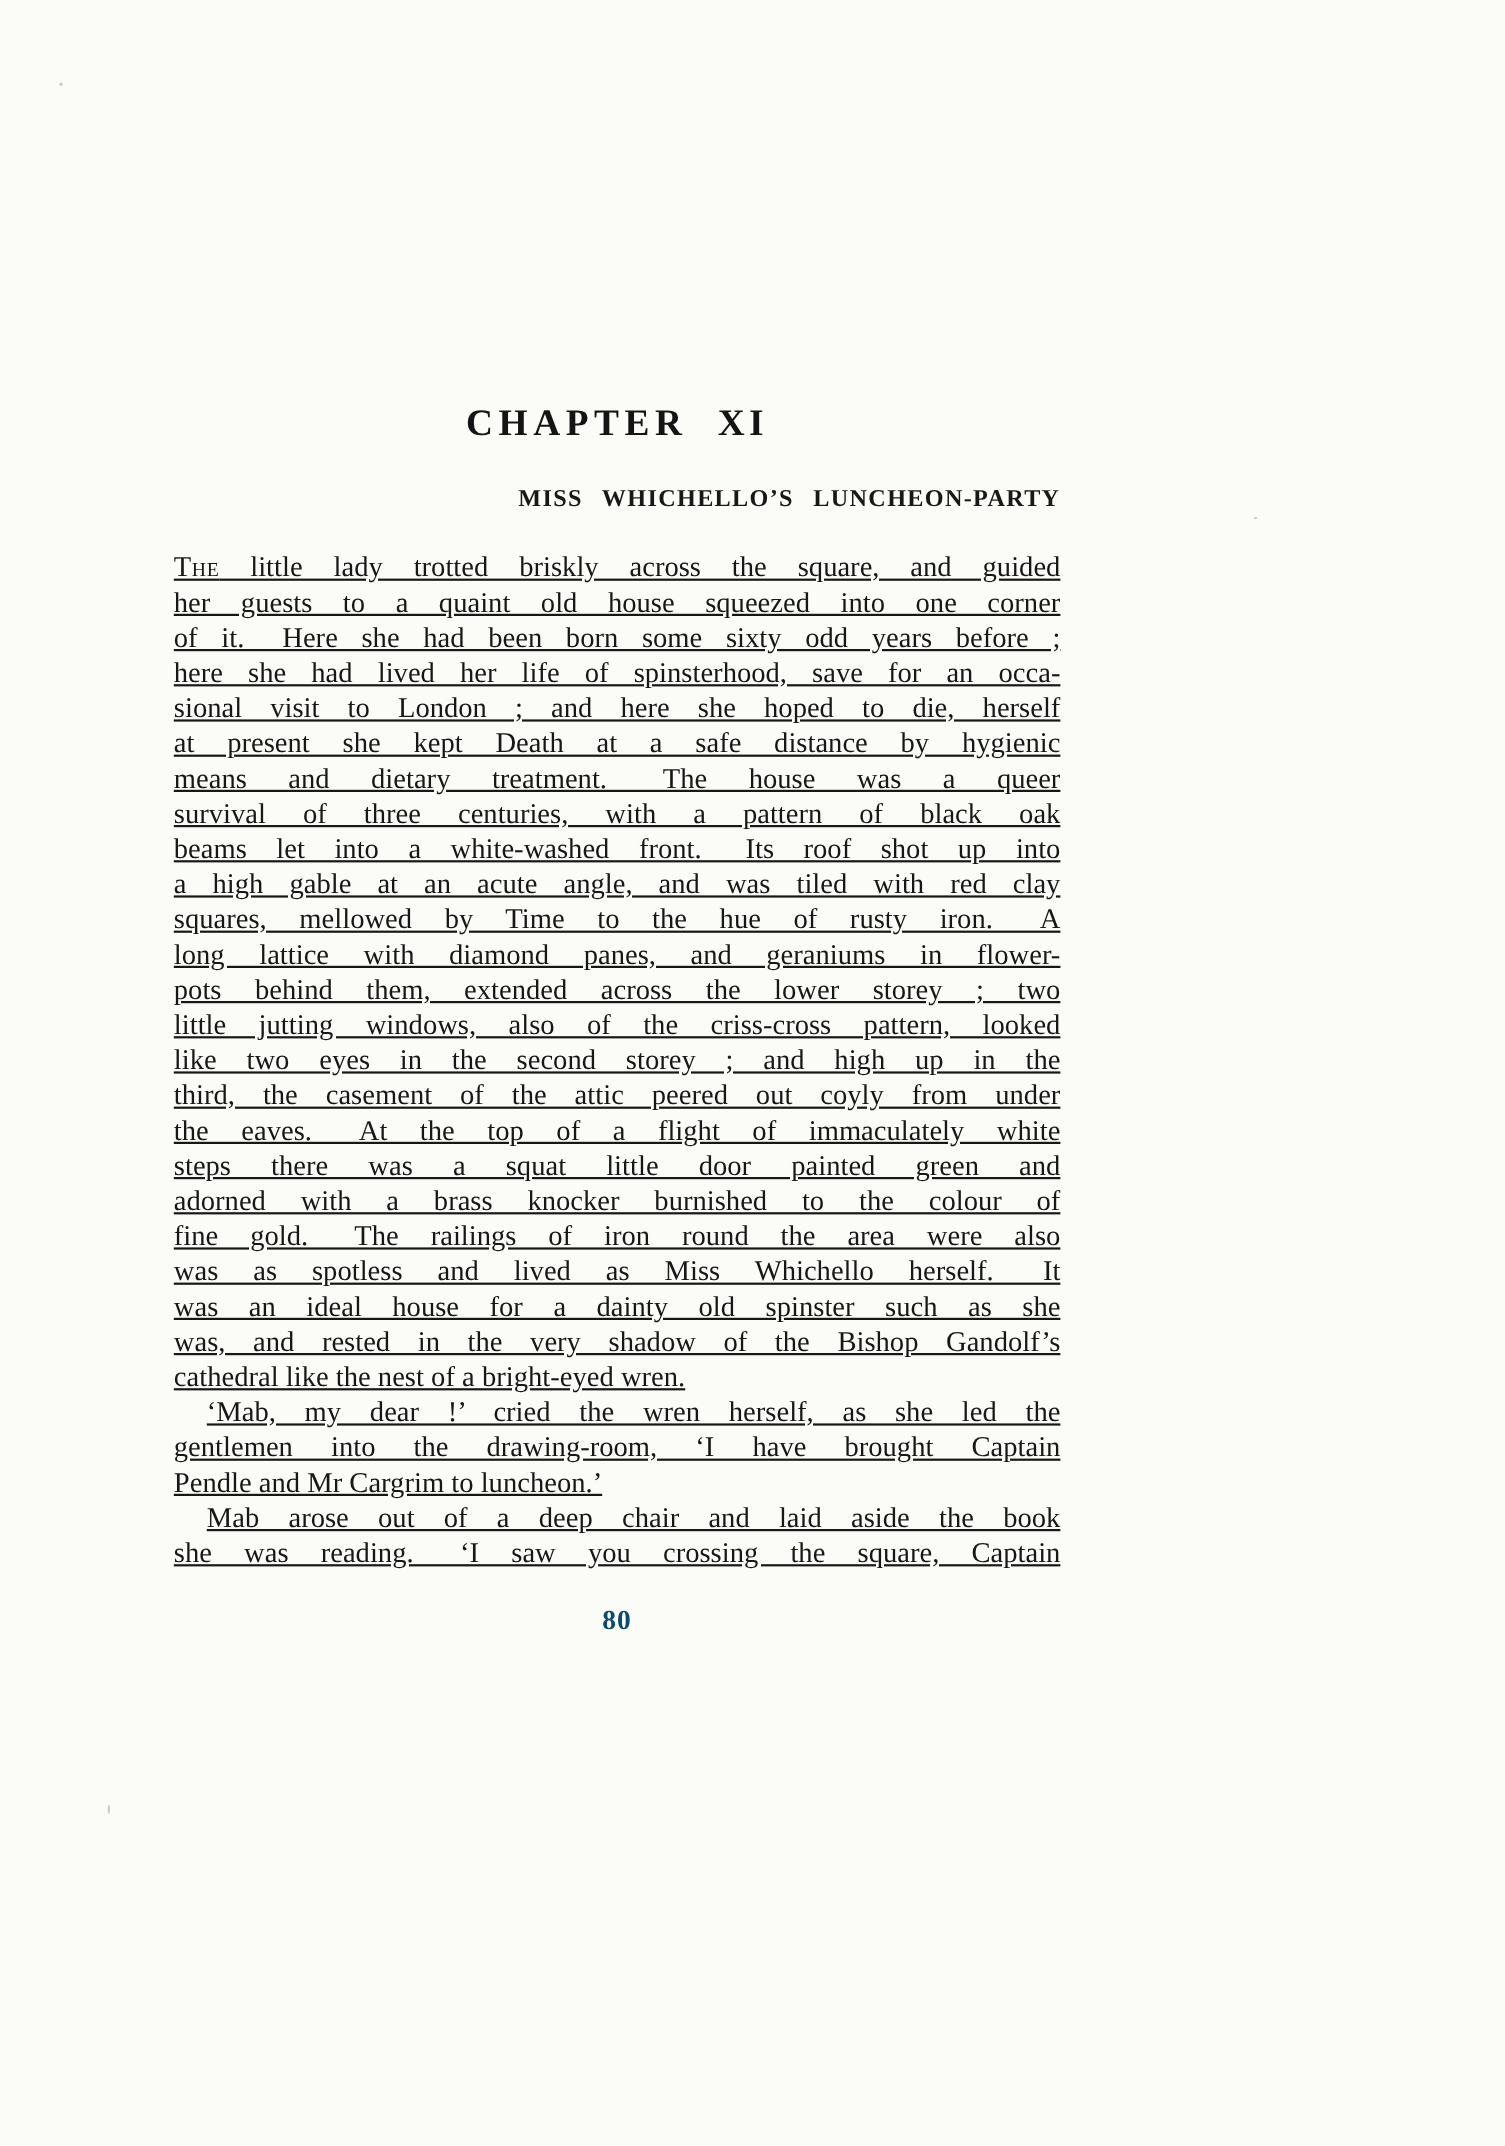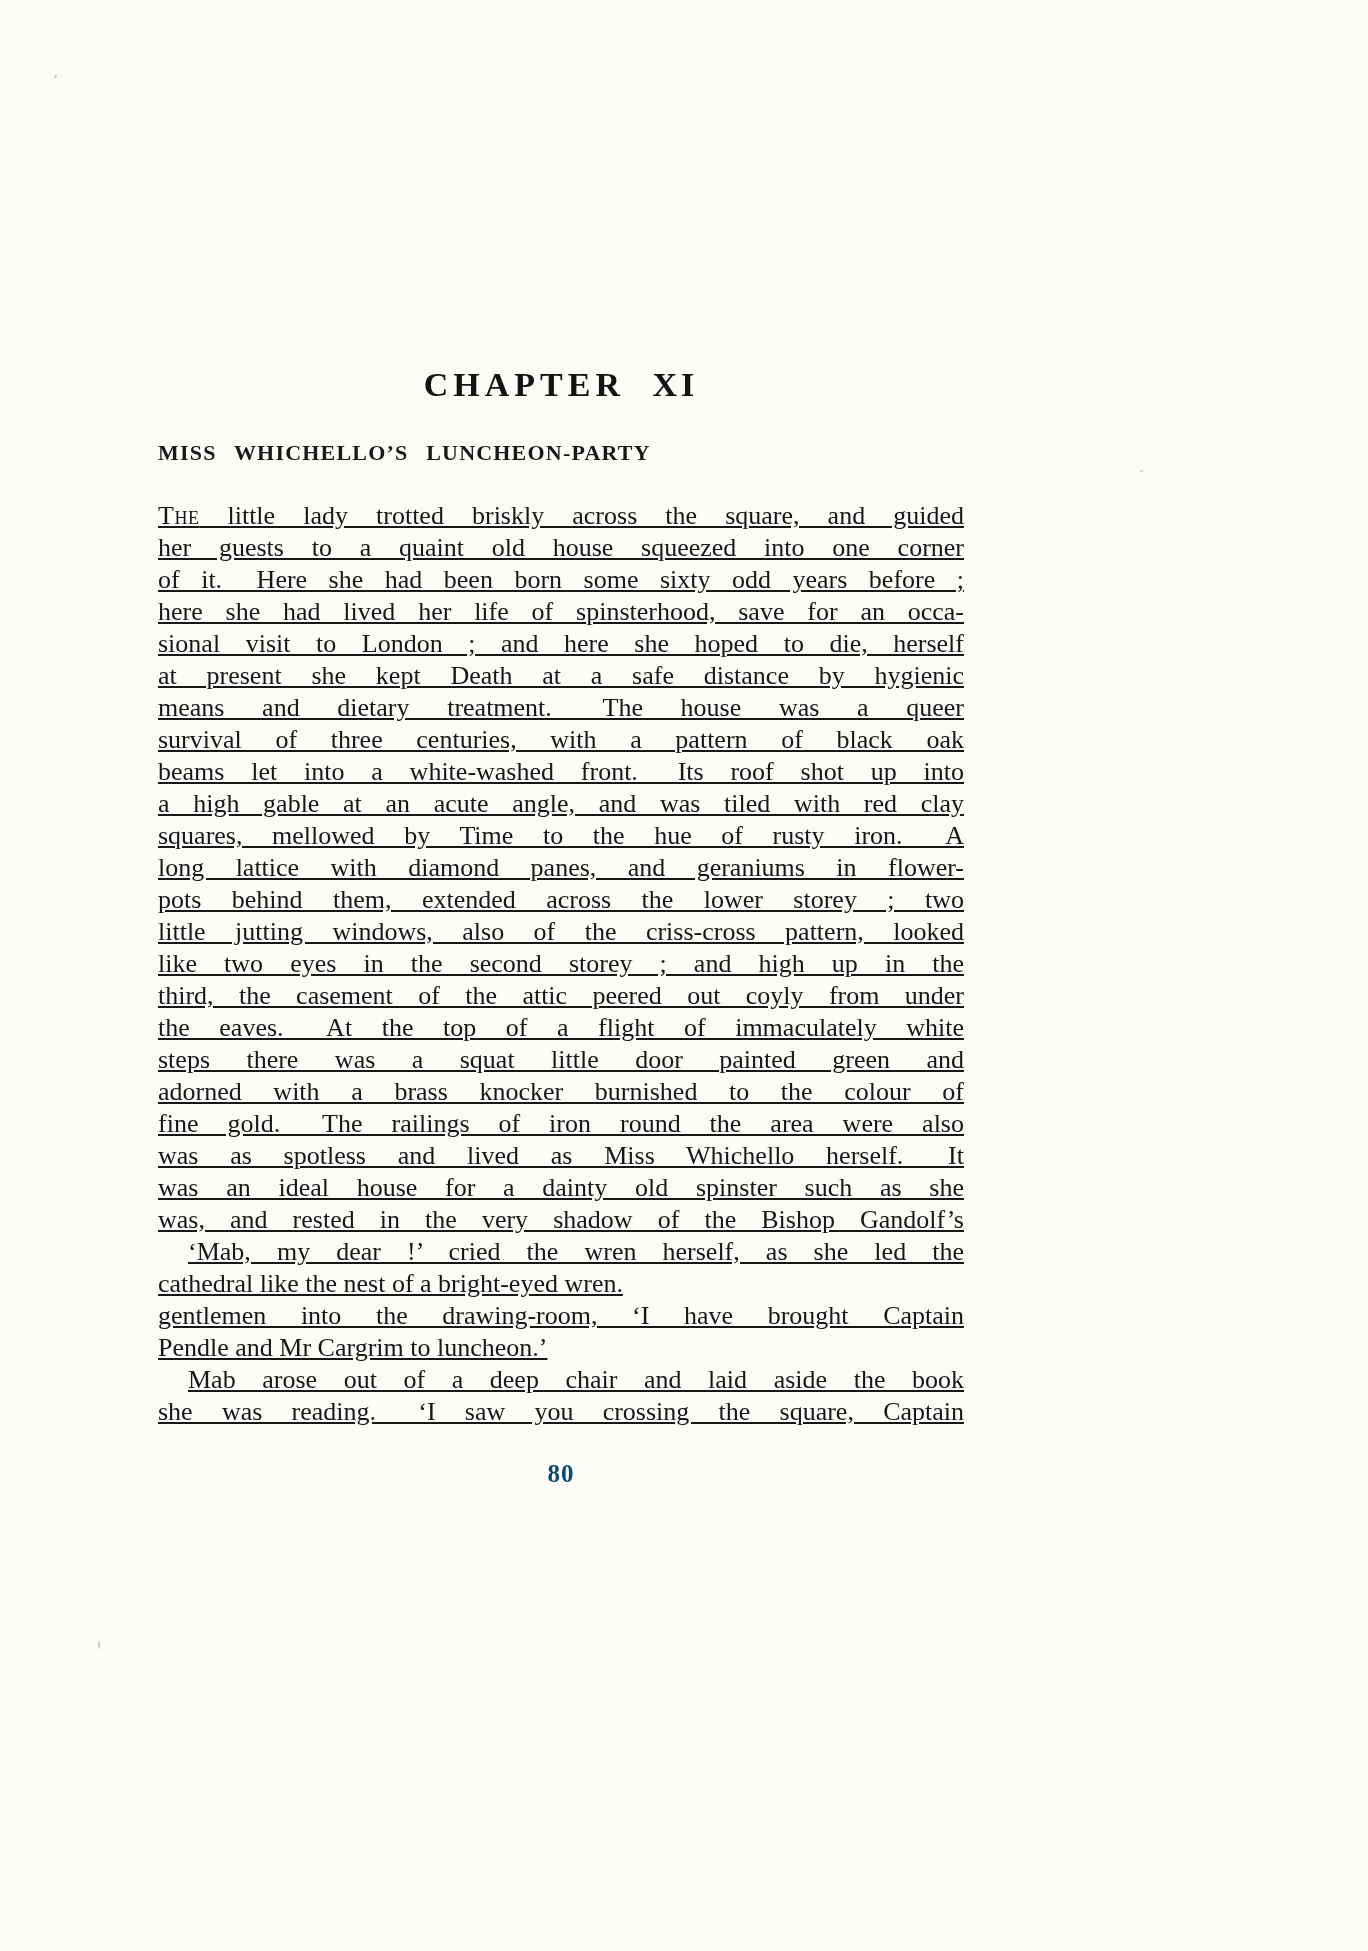--- a/index.html
+++ b/index.html
@@ -32,21 +32,21 @@
     word-spacing: 14px;
     color: #141414;
     margin: 0 0 36px 0;
     white-space: nowrap;
   }
   .chapter-title .chapter-number {
     font-weight: 900;
     letter-spacing: 4px;
   }
   .chapter-subtitle {
-    text-align: left;
+    text-align: right;
     font-weight: 700;
     font-size: 22px;
     letter-spacing: 1.2px;
     word-spacing: 11px;
     color: #181818;
     margin: 0 0 34px 0;
     white-space: nowrap;
   }
   .body-text {
     font-size: 26px;
@@ -113,22 +113,22 @@
         <div class="line">little jutting windows, also of the criss-cross pattern, looked</div>
         <div class="line">like two eyes in the second storey ; and high up in the</div>
         <div class="line">third, the casement of the attic peered out coyly from under</div>
         <div class="line">the eaves.  At the top of a flight of immaculately white</div>
         <div class="line">steps there was a squat little door painted green and</div>
         <div class="line">adorned with a brass knocker burnished to the colour of</div>
         <div class="line">fine gold.  The railings of iron round the area were also</div>
         <div class="line">was as spotless and lived as Miss Whichello herself.  It</div>
         <div class="line">was an ideal house for a dainty old spinster such as she</div>
         <div class="line">was, and rested in the very shadow of the Bishop Gandolf’s</div>
+        <div class="line endline">cathedral like the nest of a bright-eyed wren.</div>
         <div class="line indent">‘Mab, my dear !’ cried the wren herself, as she led the</div>
-        <div class="line endline">cathedral like the nest of a bright-eyed wren.</div>
         <div class="line">gentlemen into the drawing-room, ‘I have brought Captain</div>
         <div class="line endline">Pendle and Mr Cargrim to luncheon.’</div>
         <div class="line indent">Mab arose out of a deep chair and laid aside the book</div>
         <div class="line">she was reading.  ‘I saw you crossing the square, Captain</div>
       </div>
 
     <div class="page-number">80</div>
 
   </div>
 

